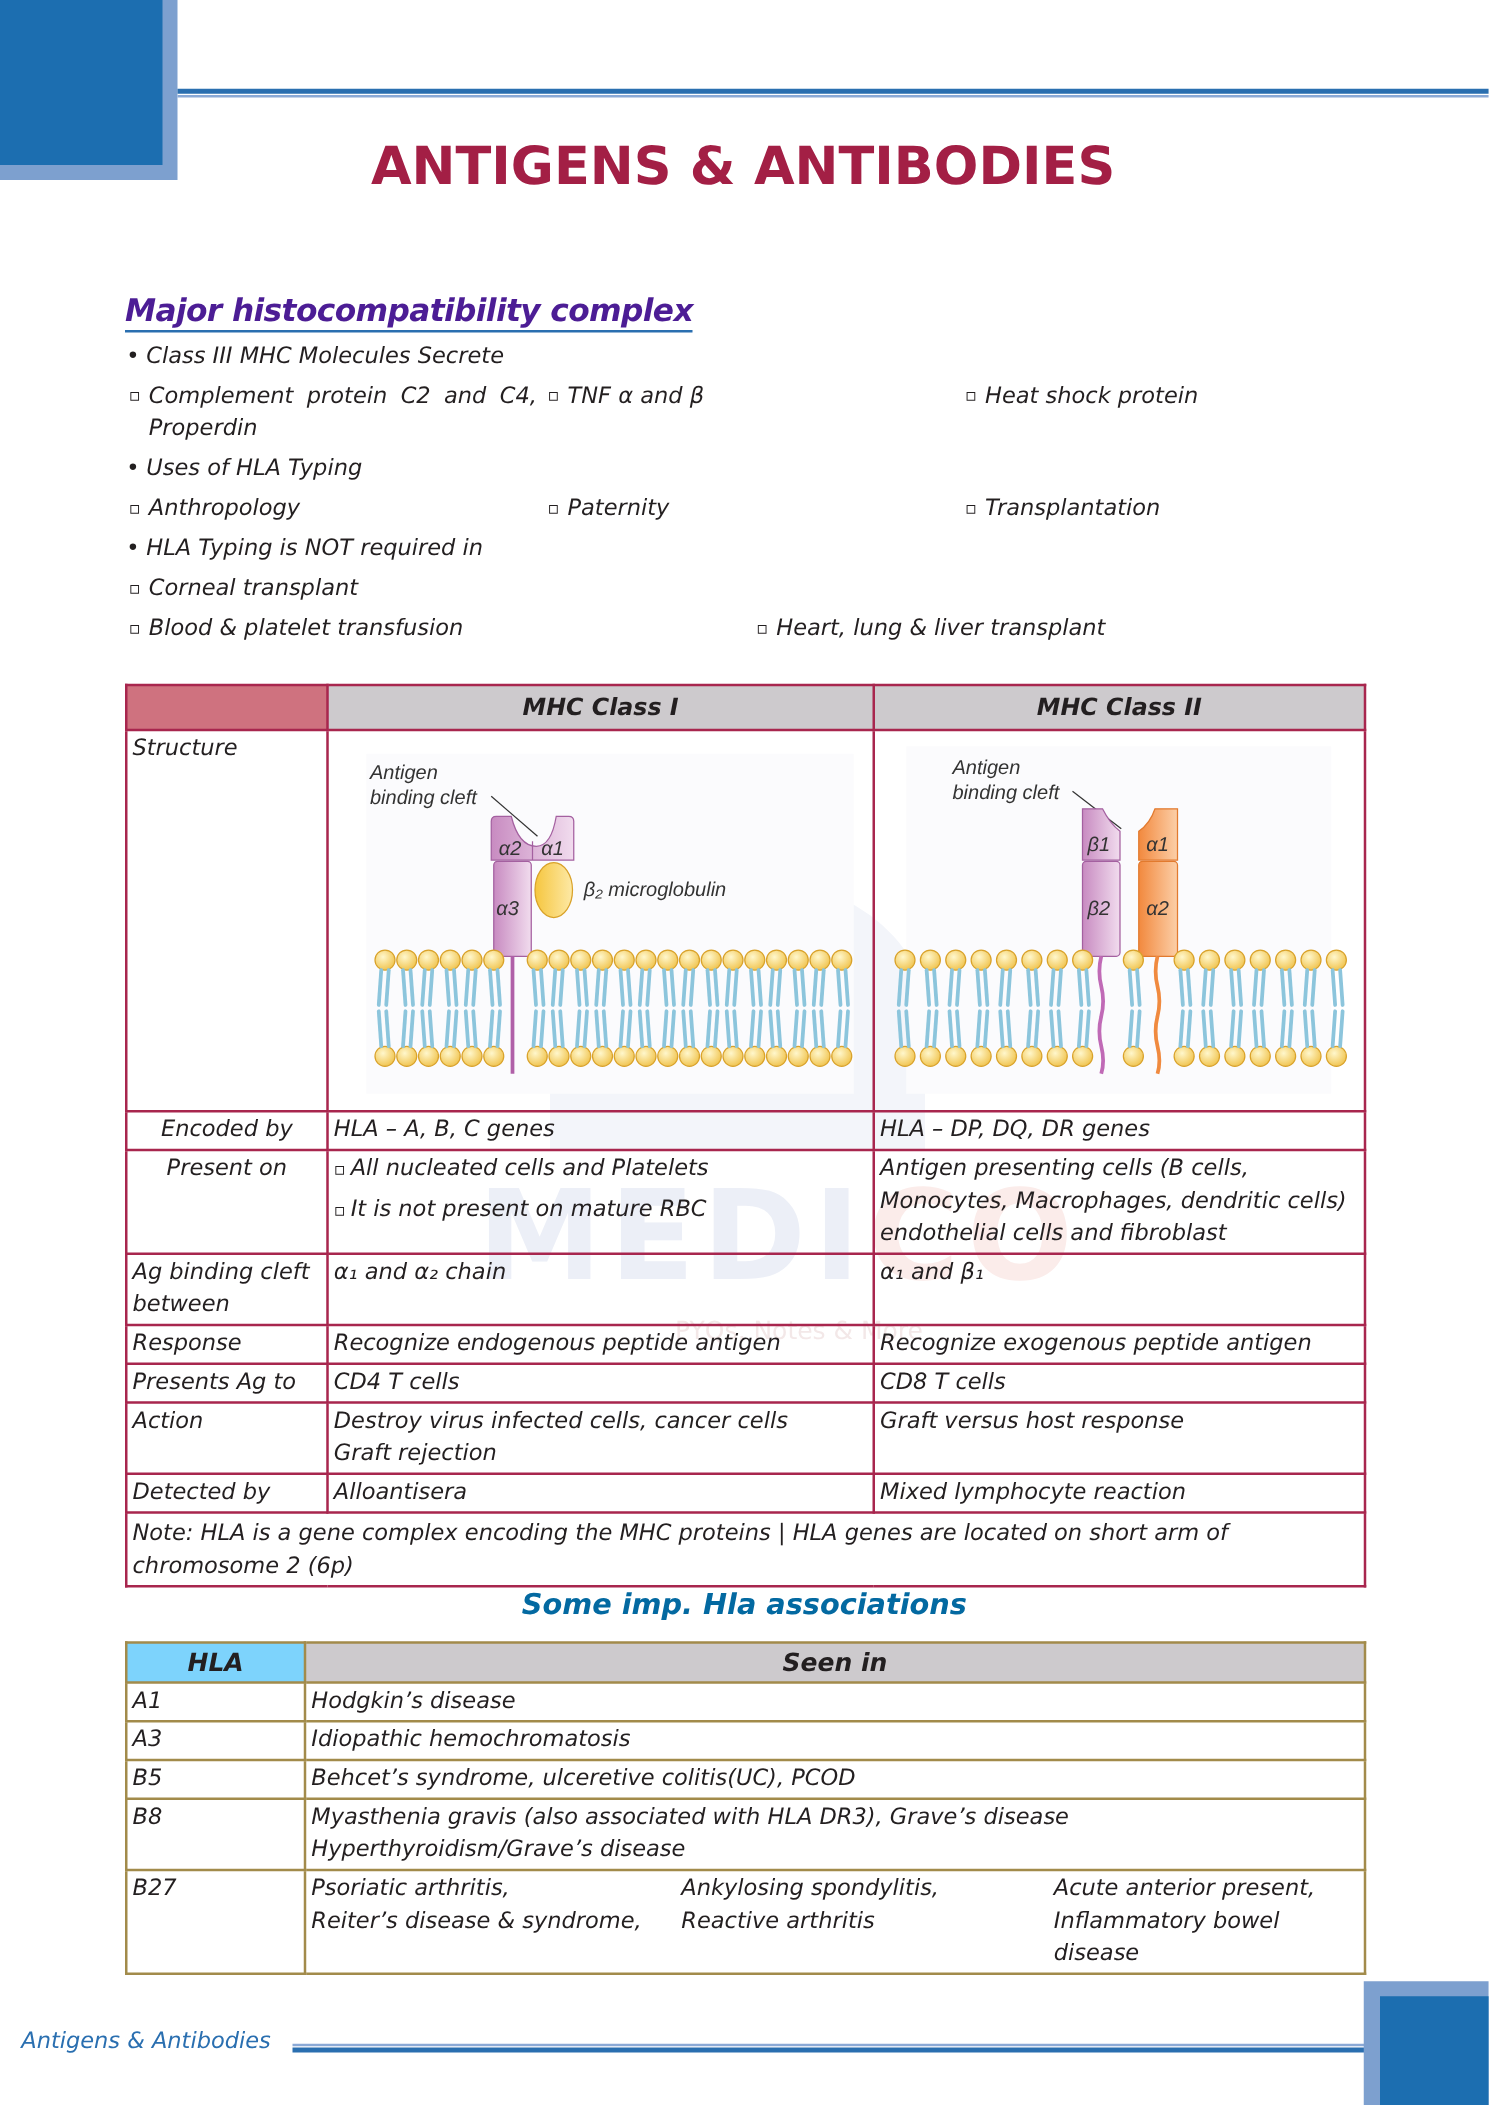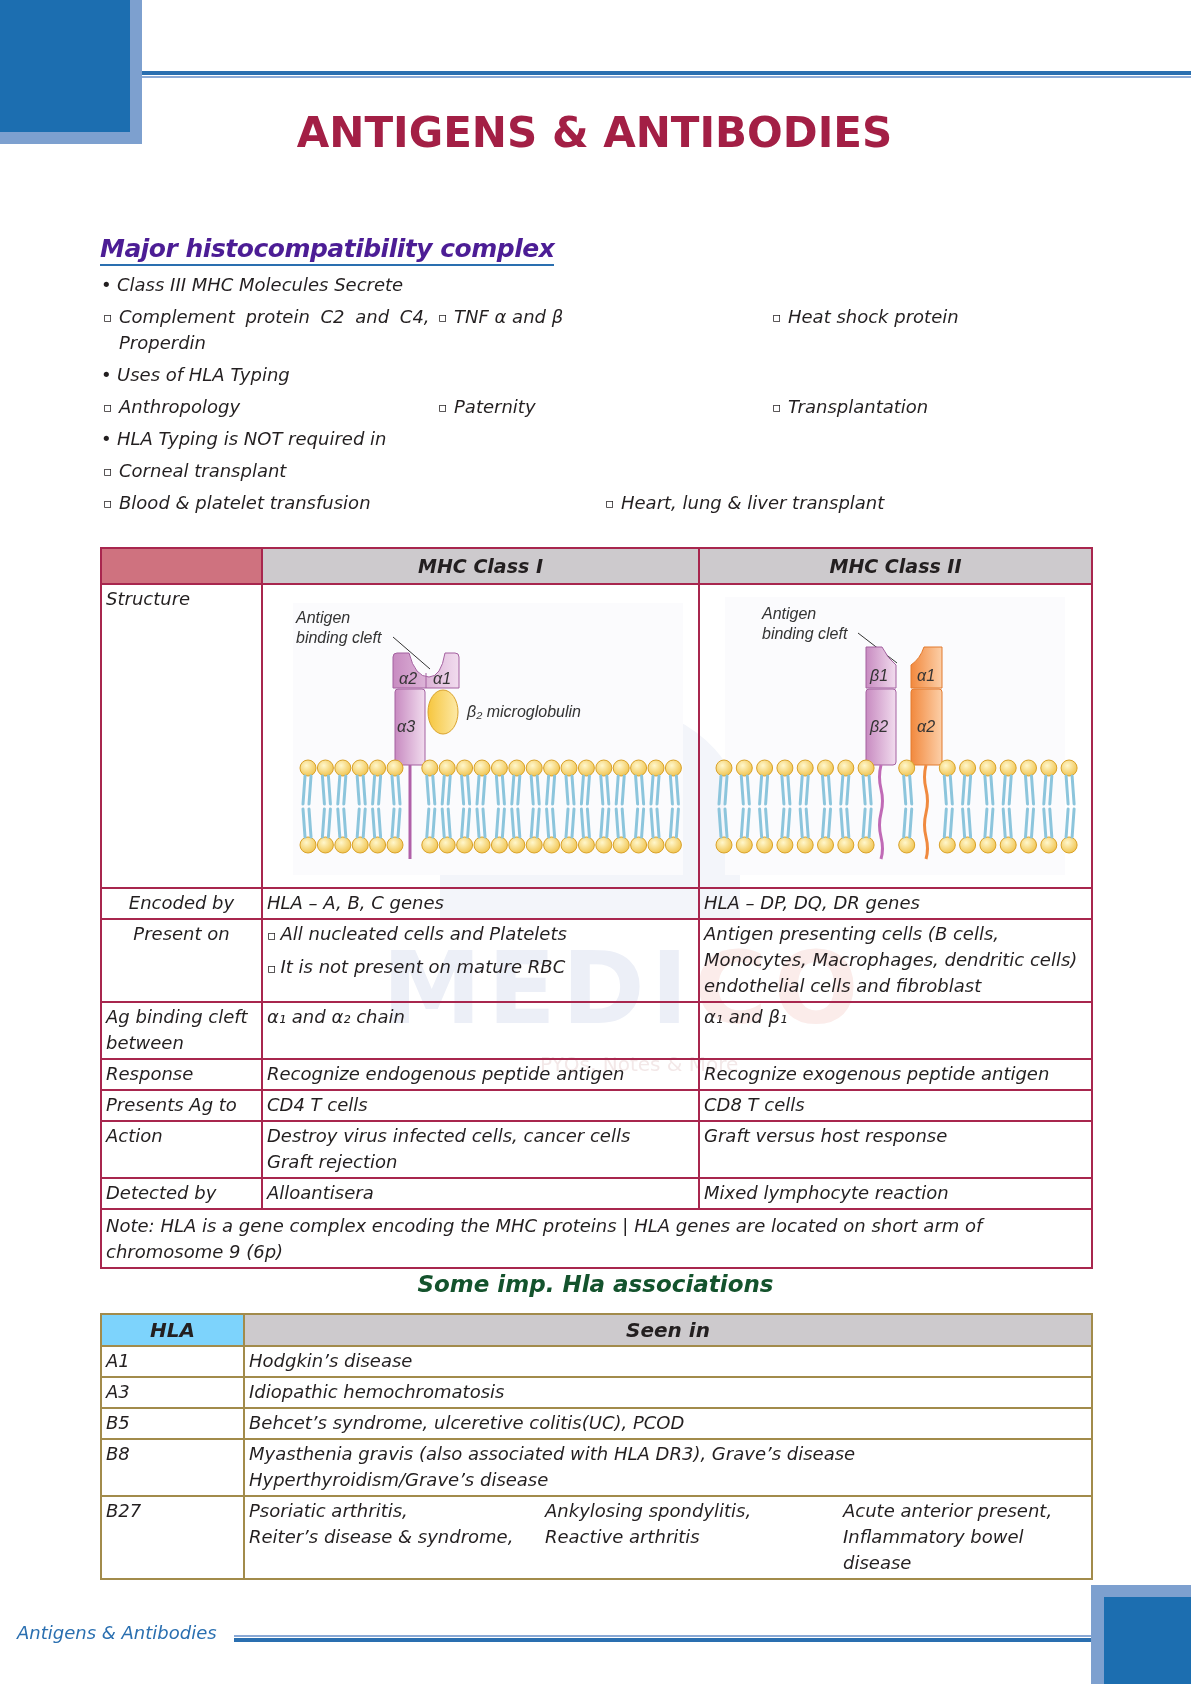--- a/index.html
+++ b/index.html
@@ -38,21 +38,21 @@
     vertical-align: top; padding: 1px 4px 2px 4px; text-align: left; }
   .mhc th { background: #cdcacd; text-align: center; font-weight: bold; height: 36px; vertical-align: middle; font-size: 19px; }
   .mhc th.corner { background: #cf727f; }
   .mhc .c-label.center { text-align: center; }
   .mhc td.img-cell { height: 295px; padding: 0; position: relative; }
   .mhc .note { padding-top: 3px; }
   .sq-item::before { content: "\25AB"; font-style: normal; font-size: 14px; margin-right: 4px; }
 
   
   .sub-heading { position: absolute; left: 0; width: 1191px; text-align: center; top: 1271px;
-    font-size: 23px; font-style: italic; font-weight: bold; color: #14532d; }
+    font-size: 23px; font-style: italic; font-weight: bold; color: #0369a1; }
   .hla { left: 100px; top: 1313px; width: 991px; }
   .hla td, .hla th { border: 2px solid #a28b4b; font-style: italic; font-size: 18px; line-height: 26px;
     vertical-align: top; padding: 1px 4px 2px 4px; text-align: left; }
   .hla th { background: #cdcacd; text-align: center; font-weight: bold; height: 32px; font-size: 20px; vertical-align: middle; }
   .hla th.hla-head { background: #7dd3fc; }
   .b27-grid { display: grid; grid-template-columns: 296px 298px 1fr; }
 
   
   .footer-text { position: absolute; left: 17px; top: 1622px; font-size: 18px; font-style: italic; color: #2a6fb0; }
   .foot-line-1 { position: absolute; left: 234px; width: 858px; top: 1635px; height: 2px; background: #8aa9d6; }
@@ -434,21 +434,21 @@
       <div>Graft rejection</div>
     </td>
     <td>Graft versus host response</td>
   </tr>
   <tr>
     <td>Detected by</td>
     <td>Alloantisera</td>
     <td>Mixed lymphocyte reaction</td>
   </tr>
   <tr>
-    <td colspan="3" class="note" style="height:58px;">Note: HLA is a gene complex encoding the MHC proteins | HLA genes are located on short  arm of chromosome 9 (6p)</td>
+    <td colspan="3" class="note" style="height:58px;">Note: HLA is a gene complex encoding the MHC proteins | HLA genes are located on short  arm of chromosome 2 (6p)</td>
   </tr>
 </tbody>
   </table>
 
 <h3 class="sub-heading">Some imp. Hla associations</h3>
 
 <table class="hla">
   <colgroup>
       <col style="width:143px">
       <col style="width:848px">

